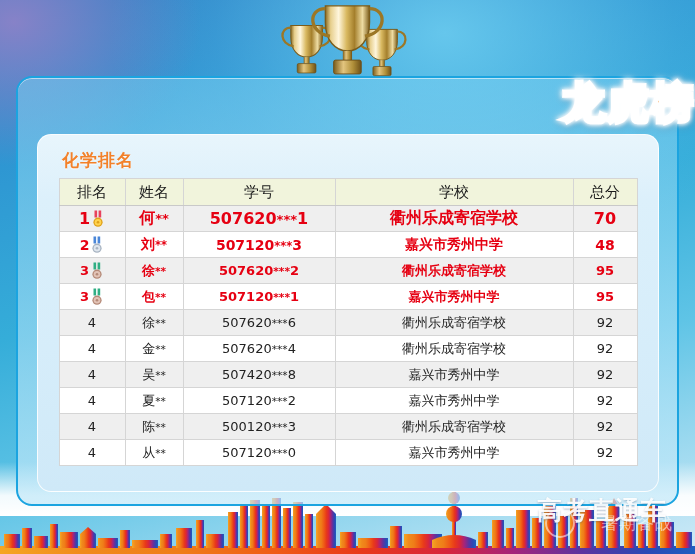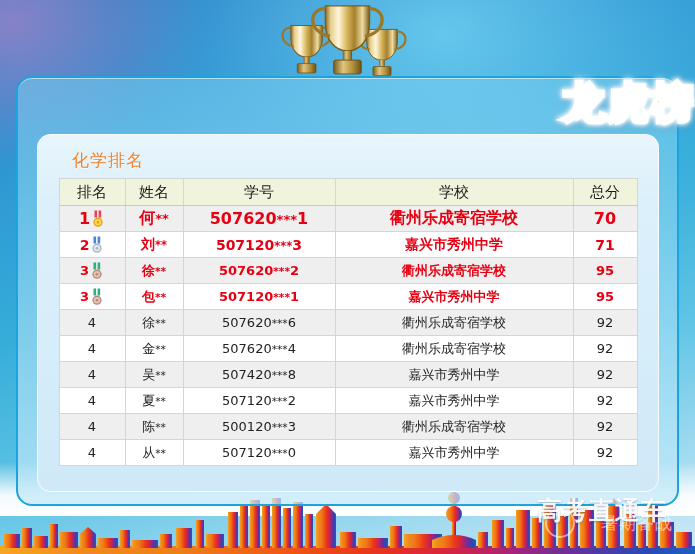--- a/index.html
+++ b/index.html
@@ -99,23 +99,23 @@
     background: linear-gradient(180deg, #e8f5fc 0%, #dcf0fb 18%, #d6edfa 60%, #cfe9f8 100%);
     border: 1px solid rgba(255,255,255,0.85);
     z-index: 4;
     padding: 10px 14px 14px 14px;
   }
 
   .section-title {
     color: #f2812a;
     font-size: 17px;
     font-family: "DejaVu Sans", sans-serif;
-    font-weight: normal;
+    font-weight: bold;
     letter-spacing: 1px;
-    margin: 4px 0 6px 20px;
+    margin: 4px 0 6px 10px;
     text-shadow: 0 1px 0 rgba(255,255,255,0.8);
   }
 
   
   table.rank {
     width: 578px;
     margin: 0 auto;
     border-collapse: collapse;
     background: #fff;
     border: 1px solid #c9c9c9;
@@ -304,21 +304,21 @@
                     <rect x="3.5" y="0.5" width="2.6" height="7" fill="#4a86d8"></rect>
                     <rect x="7.6" y="0.5" width="2.6" height="7" fill="#4a86d8"></rect>
                     <circle cx="7" cy="12.2" r="4.6" fill="#a8b4c2"></circle>
                     <circle cx="7" cy="12.2" r="3.3" fill="#dfe6ee"></circle>
                     <circle cx="7" cy="12.2" r="1.3" fill="#a8b4c2"></circle>
                   </svg></span>
               </span></td>
             <td>刘<span class="stars">**</span></td>
             <td>507120<span class="stars">***</span>3</td>
             <td>嘉兴市秀州中学</td>
-            <td>71</td>
+            <td>48</td>
           </tr>
           <tr class="t3 alt">
             <td class="rank-cell"><span class="rank-inner">
                 <span>3</span>
                 <span><svg class="medal" viewBox="0 0 14 18" aria-hidden="true">
                     <rect x="3.5" y="0.5" width="2.6" height="7" fill="#2fae83"></rect>
                     <rect x="7.6" y="0.5" width="2.6" height="7" fill="#2fae83"></rect>
                     <circle cx="7" cy="12.2" r="4.6" fill="#b58a78"></circle>
                     <circle cx="7" cy="12.2" r="3.3" fill="#e2c3b6"></circle>
                     <circle cx="7" cy="12.2" r="1.3" fill="#b58a78"></circle>

